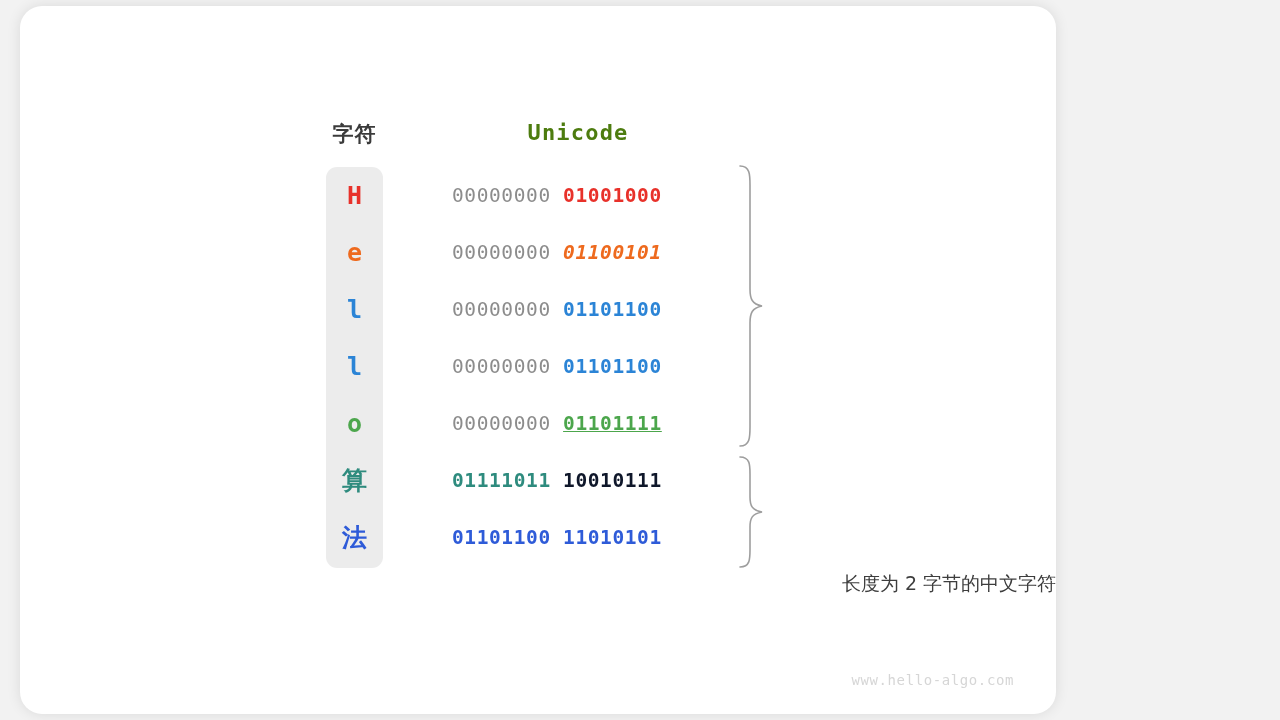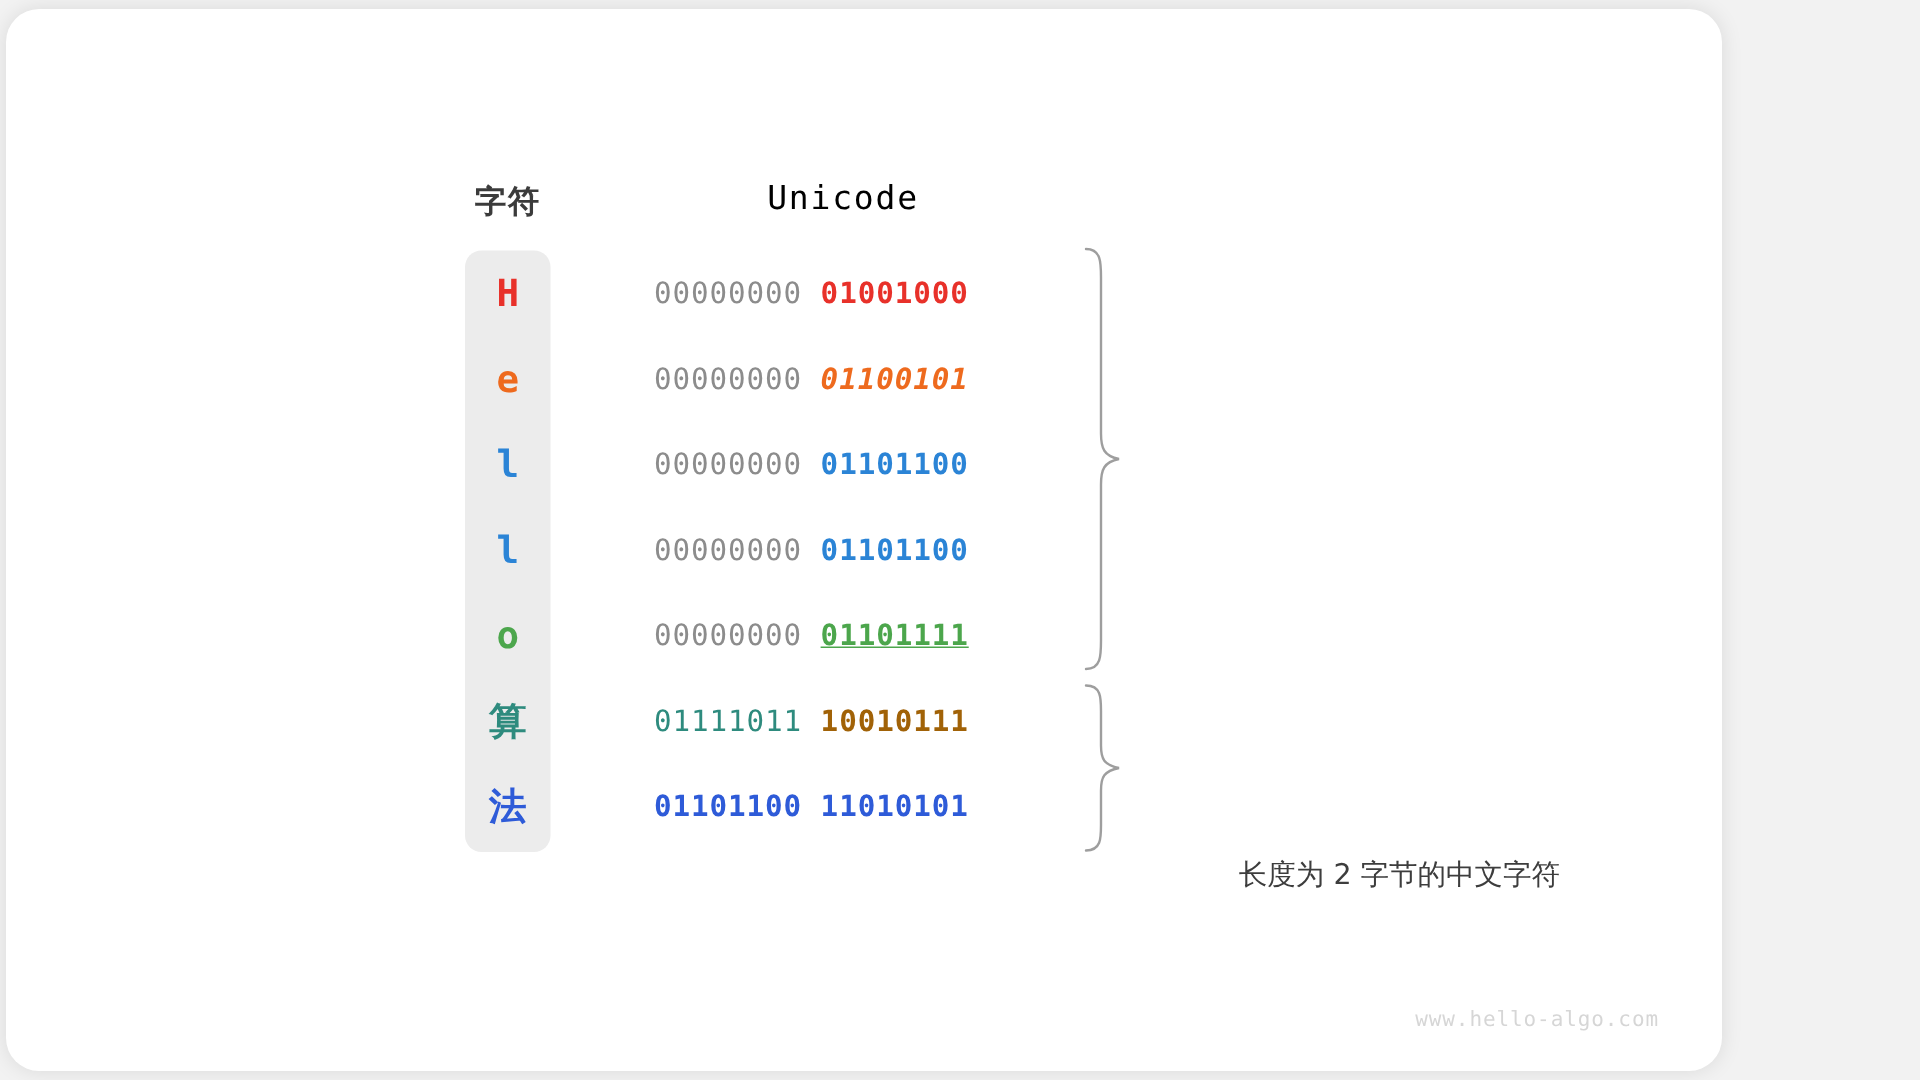--- a/index.html
+++ b/index.html
@@ -7,23 +7,23 @@
   html, body {
     width: 1280px;
     height: 720px;
     overflow: hidden;
     background: #f2f2f2;
     font-family: "Liberation Sans", "DejaVu Sans", sans-serif;
   }
 
   #card {
     position: absolute;
-    left: 4px;
+    left: 20px;
     top: 6px;
-    width: 1144px;
+    width: 1036px;
     height: 708px;
     background: #ffffff;
     border-radius: 22px;
     box-shadow: 0 0 14px rgba(0,0,0,0.10);
   }
 
   
   #header-char {
     position: absolute;
     left: 306px;
@@ -37,22 +37,22 @@
   }
 
   #header-unicode {
     position: absolute;
     left: 432px;
     top: 114px;
     width: 252px;
     text-align: center;
     font-family: "DejaVu Sans Mono", "Liberation Mono", monospace;
     font-size: 22px;
-    font-weight: normal;
-    color: #000000;
+    font-weight: bold;
+    color: #4d7c0f;
     letter-spacing: 1.2px;
   }
 
   
   #char-column {
     position: absolute;
     left: 306px;
     top: 161px;
     width: 57px;
     height: 401px;
@@ -143,21 +143,21 @@
       <div class="bits-cell" style="top: 161px;"><span class="bits-high" style="color: rgb(140, 140, 140); font-weight: normal;">00000000</span><span> </span><span class="bits-low" style="color: rgb(232, 49, 42); text-align: right;">01001000</span></div>
       <div class="char-cell latin" style="top: 218px; color: rgb(238, 106, 30);">e</div>
       <div class="bits-cell" style="top: 218px;"><span class="bits-high" style="color: rgb(140, 140, 140); font-weight: normal;">00000000</span><span> </span><span class="bits-low" style="color: rgb(238, 106, 30); font-style: italic;">01100101</span></div>
       <div class="char-cell latin" style="top: 275px; color: rgb(43, 132, 214);">l</div>
       <div class="bits-cell" style="top: 275px;"><span class="bits-high" style="color: rgb(140, 140, 140); font-weight: normal;">00000000</span><span> </span><span class="bits-low" style="color: rgb(43, 132, 214);">01101100</span></div>
       <div class="char-cell latin" style="top: 332px; color: rgb(43, 132, 214);">l</div>
       <div class="bits-cell" style="top: 332px;"><span class="bits-high" style="color: rgb(140, 140, 140); font-weight: normal;">00000000</span><span> </span><span class="bits-low" style="color: rgb(43, 132, 214);">01101100</span></div>
       <div class="char-cell latin" style="top: 389px; color: rgb(76, 166, 76);">o</div>
       <div class="bits-cell" style="top: 389px;"><span class="bits-high" style="color: rgb(140, 140, 140); font-weight: normal;">00000000</span><span> </span><span class="bits-low" style="color: rgb(76, 166, 76); text-decoration: underline;">01101111</span></div>
       <div class="char-cell cjk" style="top: 446px; color: rgb(46, 139, 126);">算</div>
-      <div class="bits-cell" style="top: 446px;"><span class="bits-high" style="color: rgb(46, 139, 126); font-weight: normal;">01111011</span><span> </span><span class="bits-low" style="color: #a16207;">10010111</span></div>
+      <div class="bits-cell" style="top: 446px;"><span class="bits-high" style="color: rgb(46, 139, 126); font-weight: bold;">01111011</span><span> </span><span class="bits-low" style="color: #0f172a;">10010111</span></div>
       <div class="char-cell cjk" style="top: 503px; color: rgb(46, 91, 216);">法</div>
       <div class="bits-cell" style="top: 503px;"><span class="bits-high" style="color: rgb(46, 91, 216); font-weight: bold;">01101100</span><span> </span><span class="bits-low" style="color: rgb(46, 91, 216);">11010101</span></div>
     </div>
 
   <svg id="brace-top" style="left:716px; top:155px;" width="40" height="300" viewBox="0 0 40 300">
     <path d="M 4 5
              C 14 5, 14 14, 14 24
              L 14 128
              C 14 138, 16 143, 26 145
              C 16 147, 14 152, 14 162

